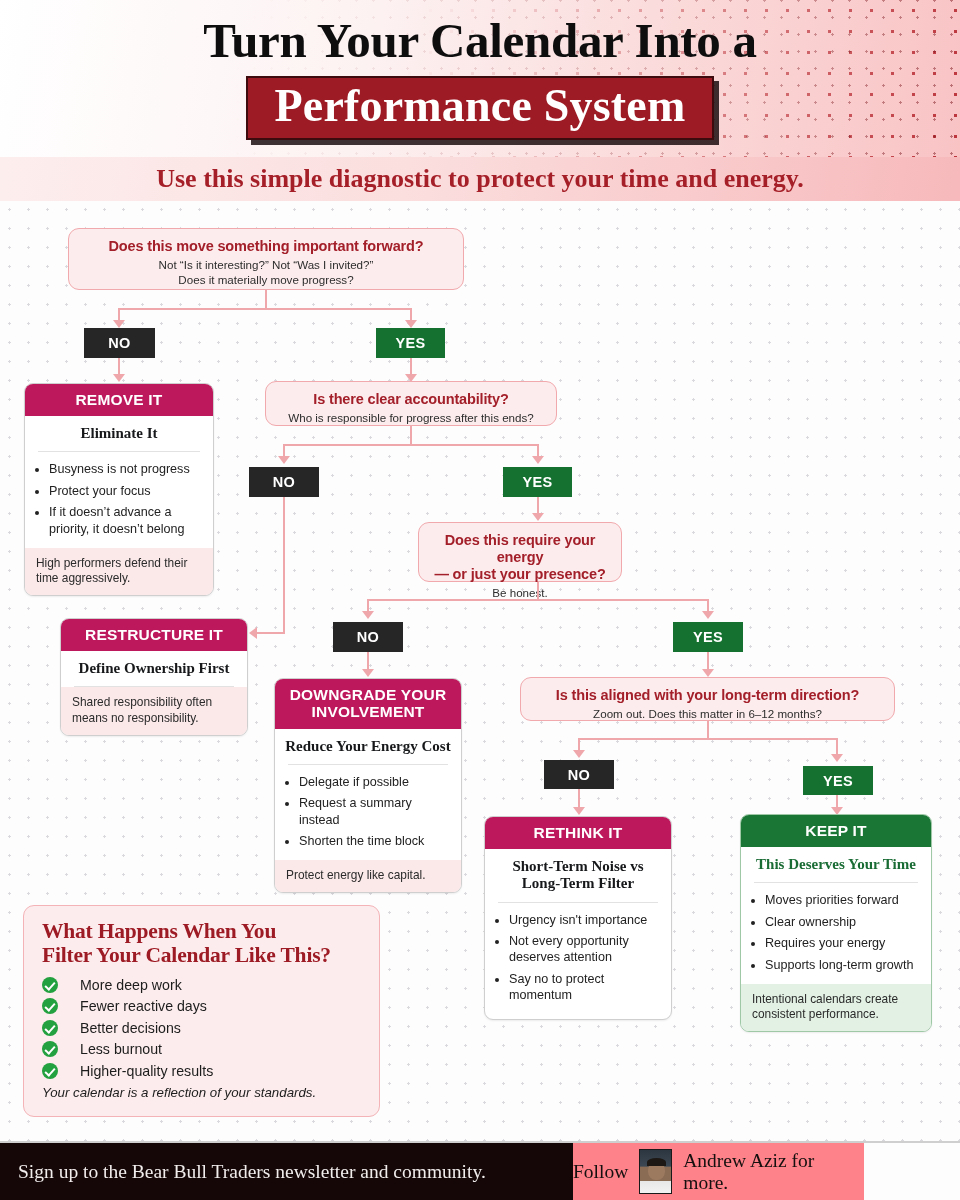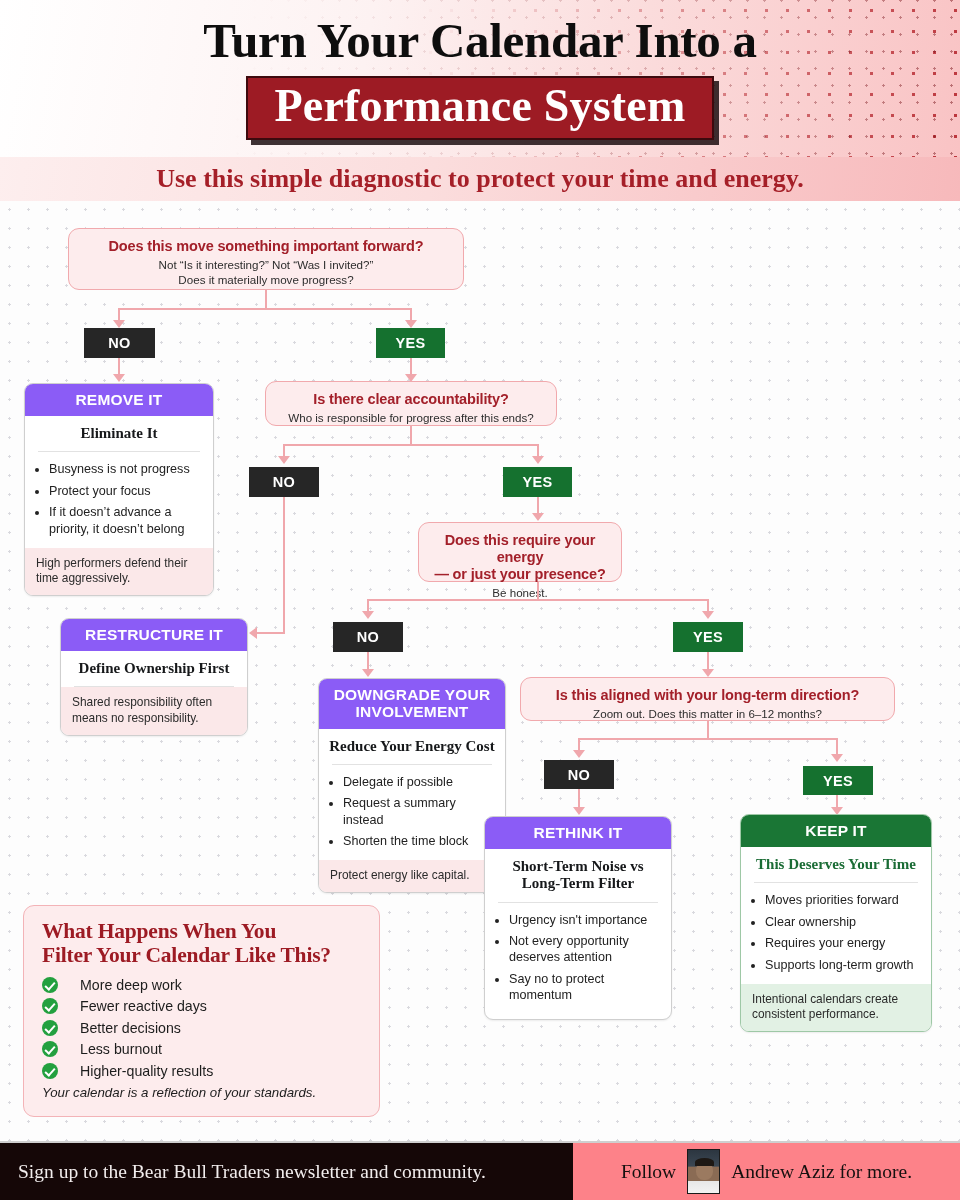--- a/index.html
+++ b/index.html
@@ -145,21 +145,21 @@
   
   .card {
     position: absolute;
     background: #ffffff;
     border: 1.4px solid #cfcfcf;
     border-radius: 9px;
     overflow: hidden;
     box-shadow: 0 1px 2px rgba(0,0,0,0.07);
   }
   .card-head {
-    background: #8b5cf6;
+    background: #be185d;
     color: #fff;
     text-align: center;
     font-size: 15.5px;
     font-weight: bold;
     letter-spacing: 0.2px;
     padding: 7px 6px 8px 6px;
     line-height: 1.12;
   }
   .card.green .card-head { background: #1a7635; }
   .card-sub {
@@ -233,21 +233,21 @@
   }
   .summary-foot {
     margin-top: 6px;
     font-size: 13.3px;
     font-style: italic;
     color: #1d1d1d;
   }
 
   
   .footer {
-    position: absolute; left: 0; bottom: 0; width: 960px; height: 57px;
+    position: absolute; left: 0; bottom: 0; width: 864px; height: 57px;
     display: flex;
   }
   .footer-left {
     flex: 0 0 573px;
     background: #150707;
     display: flex; align-items: center;
     padding-left: 18px;
   }
   .footer-left span {
     font-family: "Liberation Serif", serif;
@@ -385,21 +385,21 @@
     <div class="ln v" style="left:707px; top:652px; height:18px;"></div>
     <div class="arw down" style="left:702px; top:669px;"></div>
 
     <div class="card" style="left:60px; top:618px; width:188px;">
       <div class="card-head">RESTRUCTURE IT</div>
       <div class="card-sub">Define Ownership First</div>
       <div class="card-rule"></div>
       <div class="card-foot">Shared responsibility often means no responsibility.</div>
     </div>
 
-    <div class="card" style="left:274px; top:678px; width:188px;margin-left:44px;">
+    <div class="card" style="left:274px; top:678px; width:188px;">
       <div class="card-head">
         <div>DOWNGRADE YOUR</div>
         <div>INVOLVEMENT</div>
       </div>
       <div class="card-sub">Reduce Your Energy Cost</div>
       <div class="card-rule"></div>
       <ul class="card-list">
         <li>Delegate if possible</li>
         <li>Request a summary instead</li>
         <li>Shorten the time block</li>

